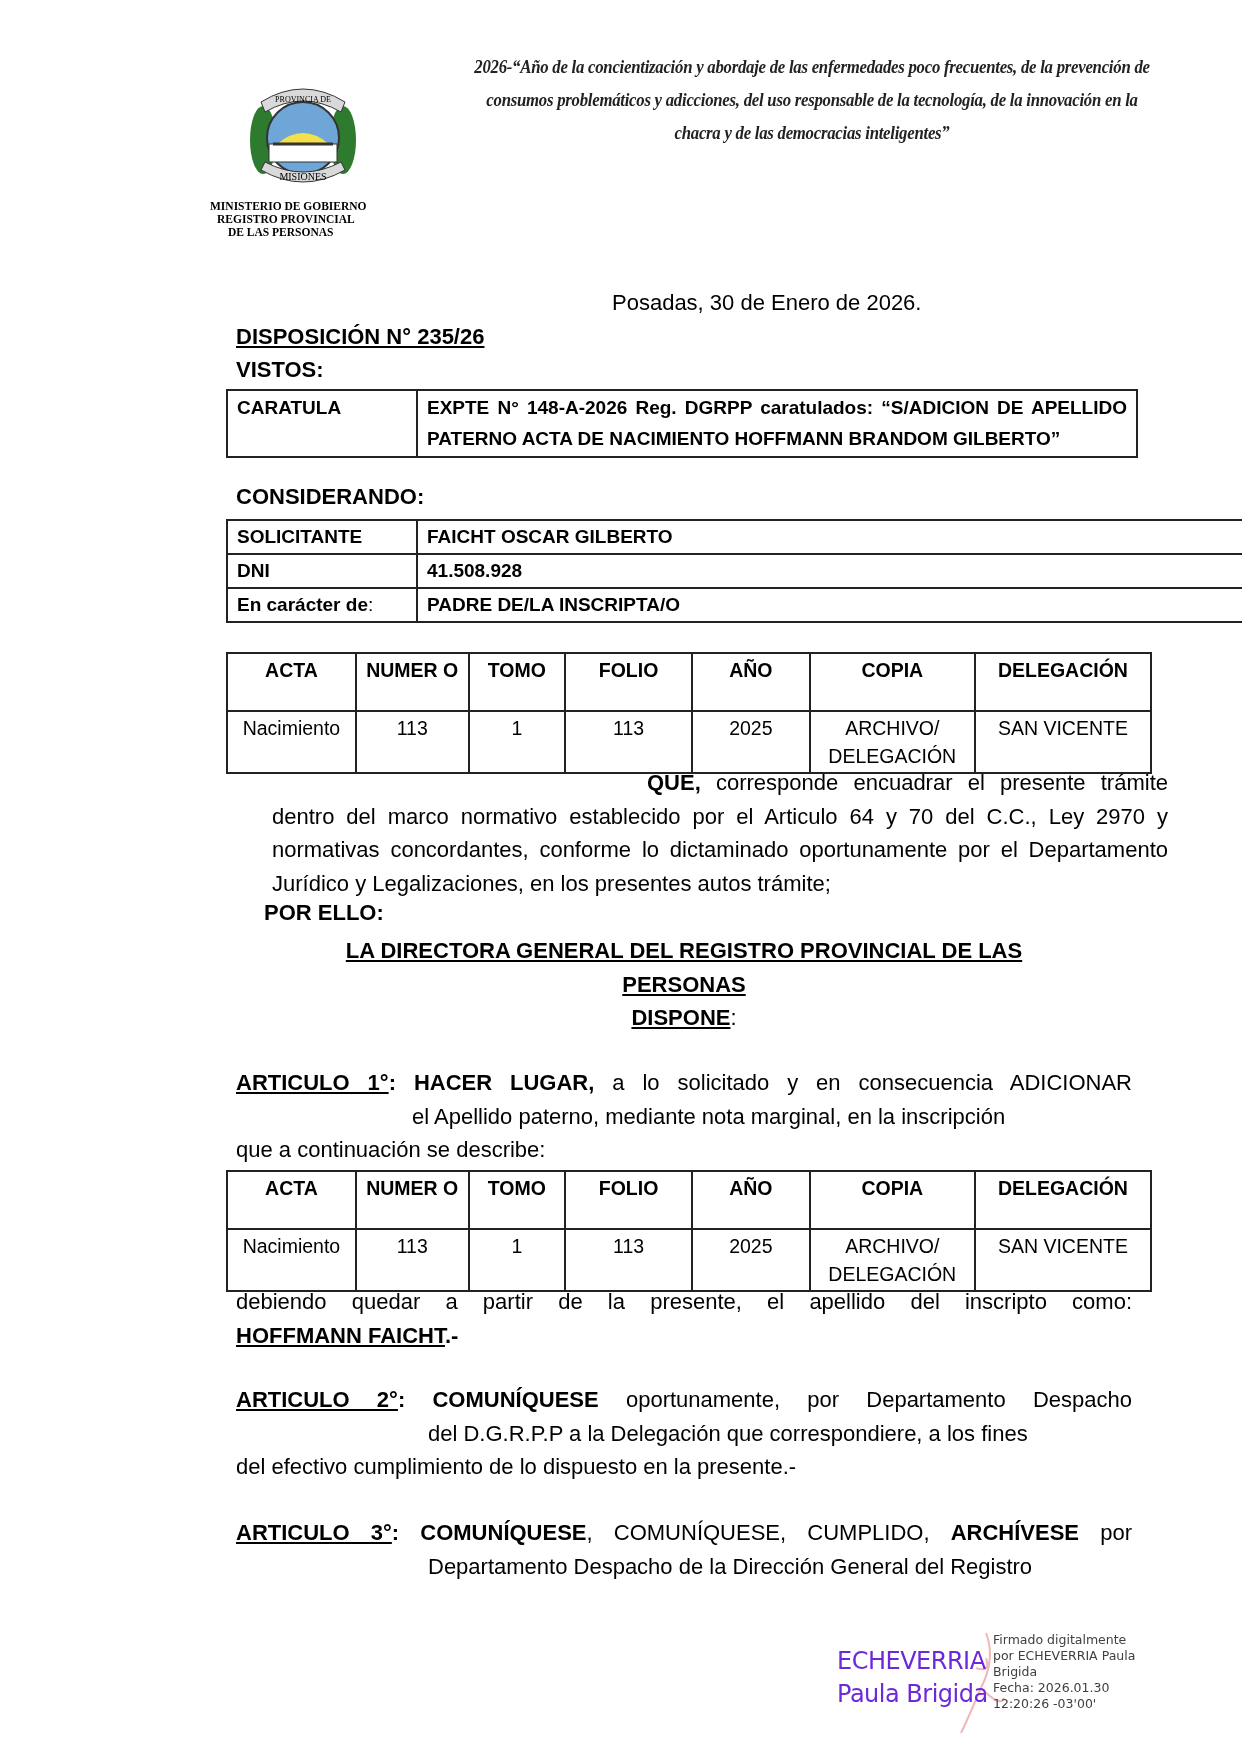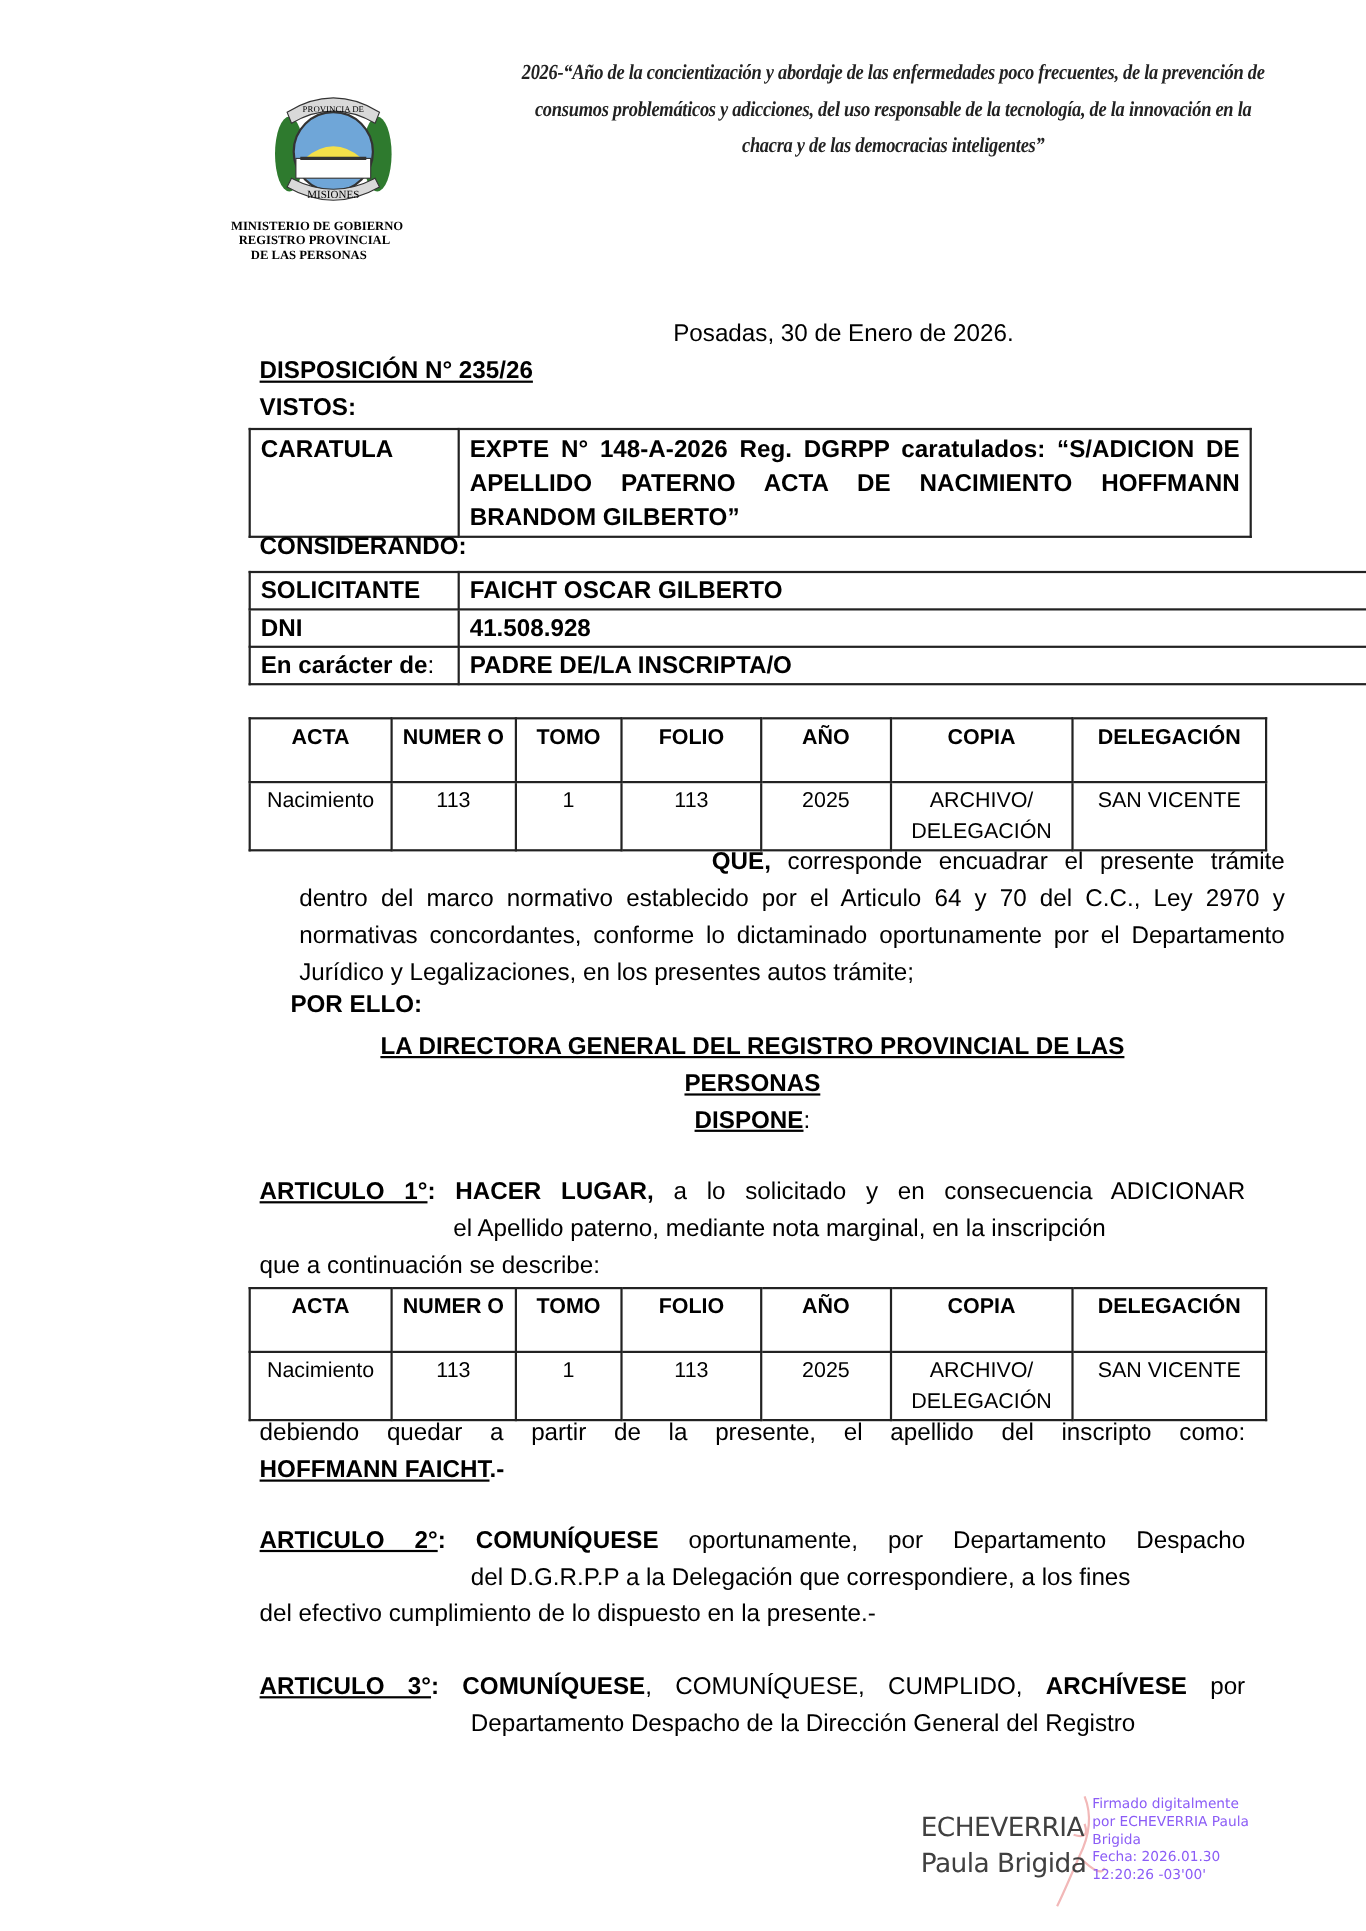--- a/index.html
+++ b/index.html
@@ -12,21 +12,21 @@
   .ministry div:nth-child(1) { padding-left: 10px; }
   .ministry div:nth-child(2) { padding-left: 17px; }
   .ministry div:nth-child(3) { padding-left: 28px; }
   .motto { left: 402px; top: 50px; width: 820px; text-align: center; font-family: "Liberation Serif", serif; font-style: italic; font-weight: bold; font-size: 19.5px; line-height: 33px; color: #222; transform: scaleX(0.86); transform-origin: center top; letter-spacing: -0.3px; }
 
   .date { left: 612px; top: 290px; font-size: 22px; }
   .title { left: 236px; top: 324px; font-size: 22px; font-weight: bold; text-decoration: underline; }
   .vistos { left: 236px; top: 357px; font-size: 22px; font-weight: bold; }
   .considerando { left: 236px; top: 484px; font-size: 22px; font-weight: bold; }
 
-  table.info { position: absolute; border-collapse: collapse; font-size: 22px; }
+  table.info { position: absolute; border-collapse: collapse; font-size: 19px; }
   table.info td { border: 2px solid #222; vertical-align: top; padding: 1px 9px 2px 9px; line-height: 31px; }
   table.info td.k { width: 170px; font-weight: bold; }
   table.info td.v { font-weight: bold; text-align: justify; text-align-last: left; }
   .caratula { left: 226px; top: 389px; width: 912px; }
   .solicit { left: 226px; top: 519px; width: 1088px; }
   .solicit td { line-height: 29px !important; }
   .solicit td.plain { font-weight: normal; }
 
   table.acta { position: absolute; border-collapse: collapse; font-size: 19.5px; left: 226px; width: 926px; }
   table.acta th, table.acta td { border: 2px solid #222; text-align: center; vertical-align: top; padding: 2px 4px; line-height: 28px; }
@@ -47,22 +47,22 @@
   .art .indent { padding-left: 176px; }
   .art .indent2 { padding-left: 192px; }
   .art b { font-weight: bold; }
   .art1 { top: 1066px; }
   .debiendo { top: 1285px; }
   .art2 { top: 1383px; }
   .art3 { top: 1516px; }
   .justify-line { text-align: justify; text-align-last: justify; }
 
   
-  .sig-name { left: 837px; top: 1645px; font-family: "DejaVu Sans", sans-serif; font-size: 24px; line-height: 33px; color: #404040; letter-spacing: -0.5px; }
-  .sig-info { left: 993px; top: 1632px; font-family: "DejaVu Sans", sans-serif; font-size: 12.5px; line-height: 16px; color: #8b5cf6; }
+  .sig-name { left: 837px; top: 1645px; font-family: "DejaVu Sans", sans-serif; font-size: 24px; line-height: 33px; color: #6d28d9; letter-spacing: -0.5px; }
+  .sig-info { left: 993px; top: 1632px; font-family: "DejaVu Sans", sans-serif; font-size: 12.5px; line-height: 16px; color: #404040; }
   .sig-mark { left: 956px; top: 1628px; width: 50px; height: 110px; }
 </style>
 </head>
 <body>
 
 <svg class="abs crest" viewBox="0 0 120 112">
   <ellipse cx="20" cy="58" rx="13" ry="34" fill="#2e7a2e"></ellipse>
   <ellipse cx="100" cy="58" rx="13" ry="34" fill="#2e7a2e"></ellipse>
   <path d="M18 20 Q60 -6 102 20 L98 30 Q60 8 22 30 Z" fill="#d9d9d9" stroke="#333" stroke-width="1"></path>
   <circle cx="60" cy="56" r="36" fill="#6fa6d8" stroke="#333" stroke-width="2"></circle>

